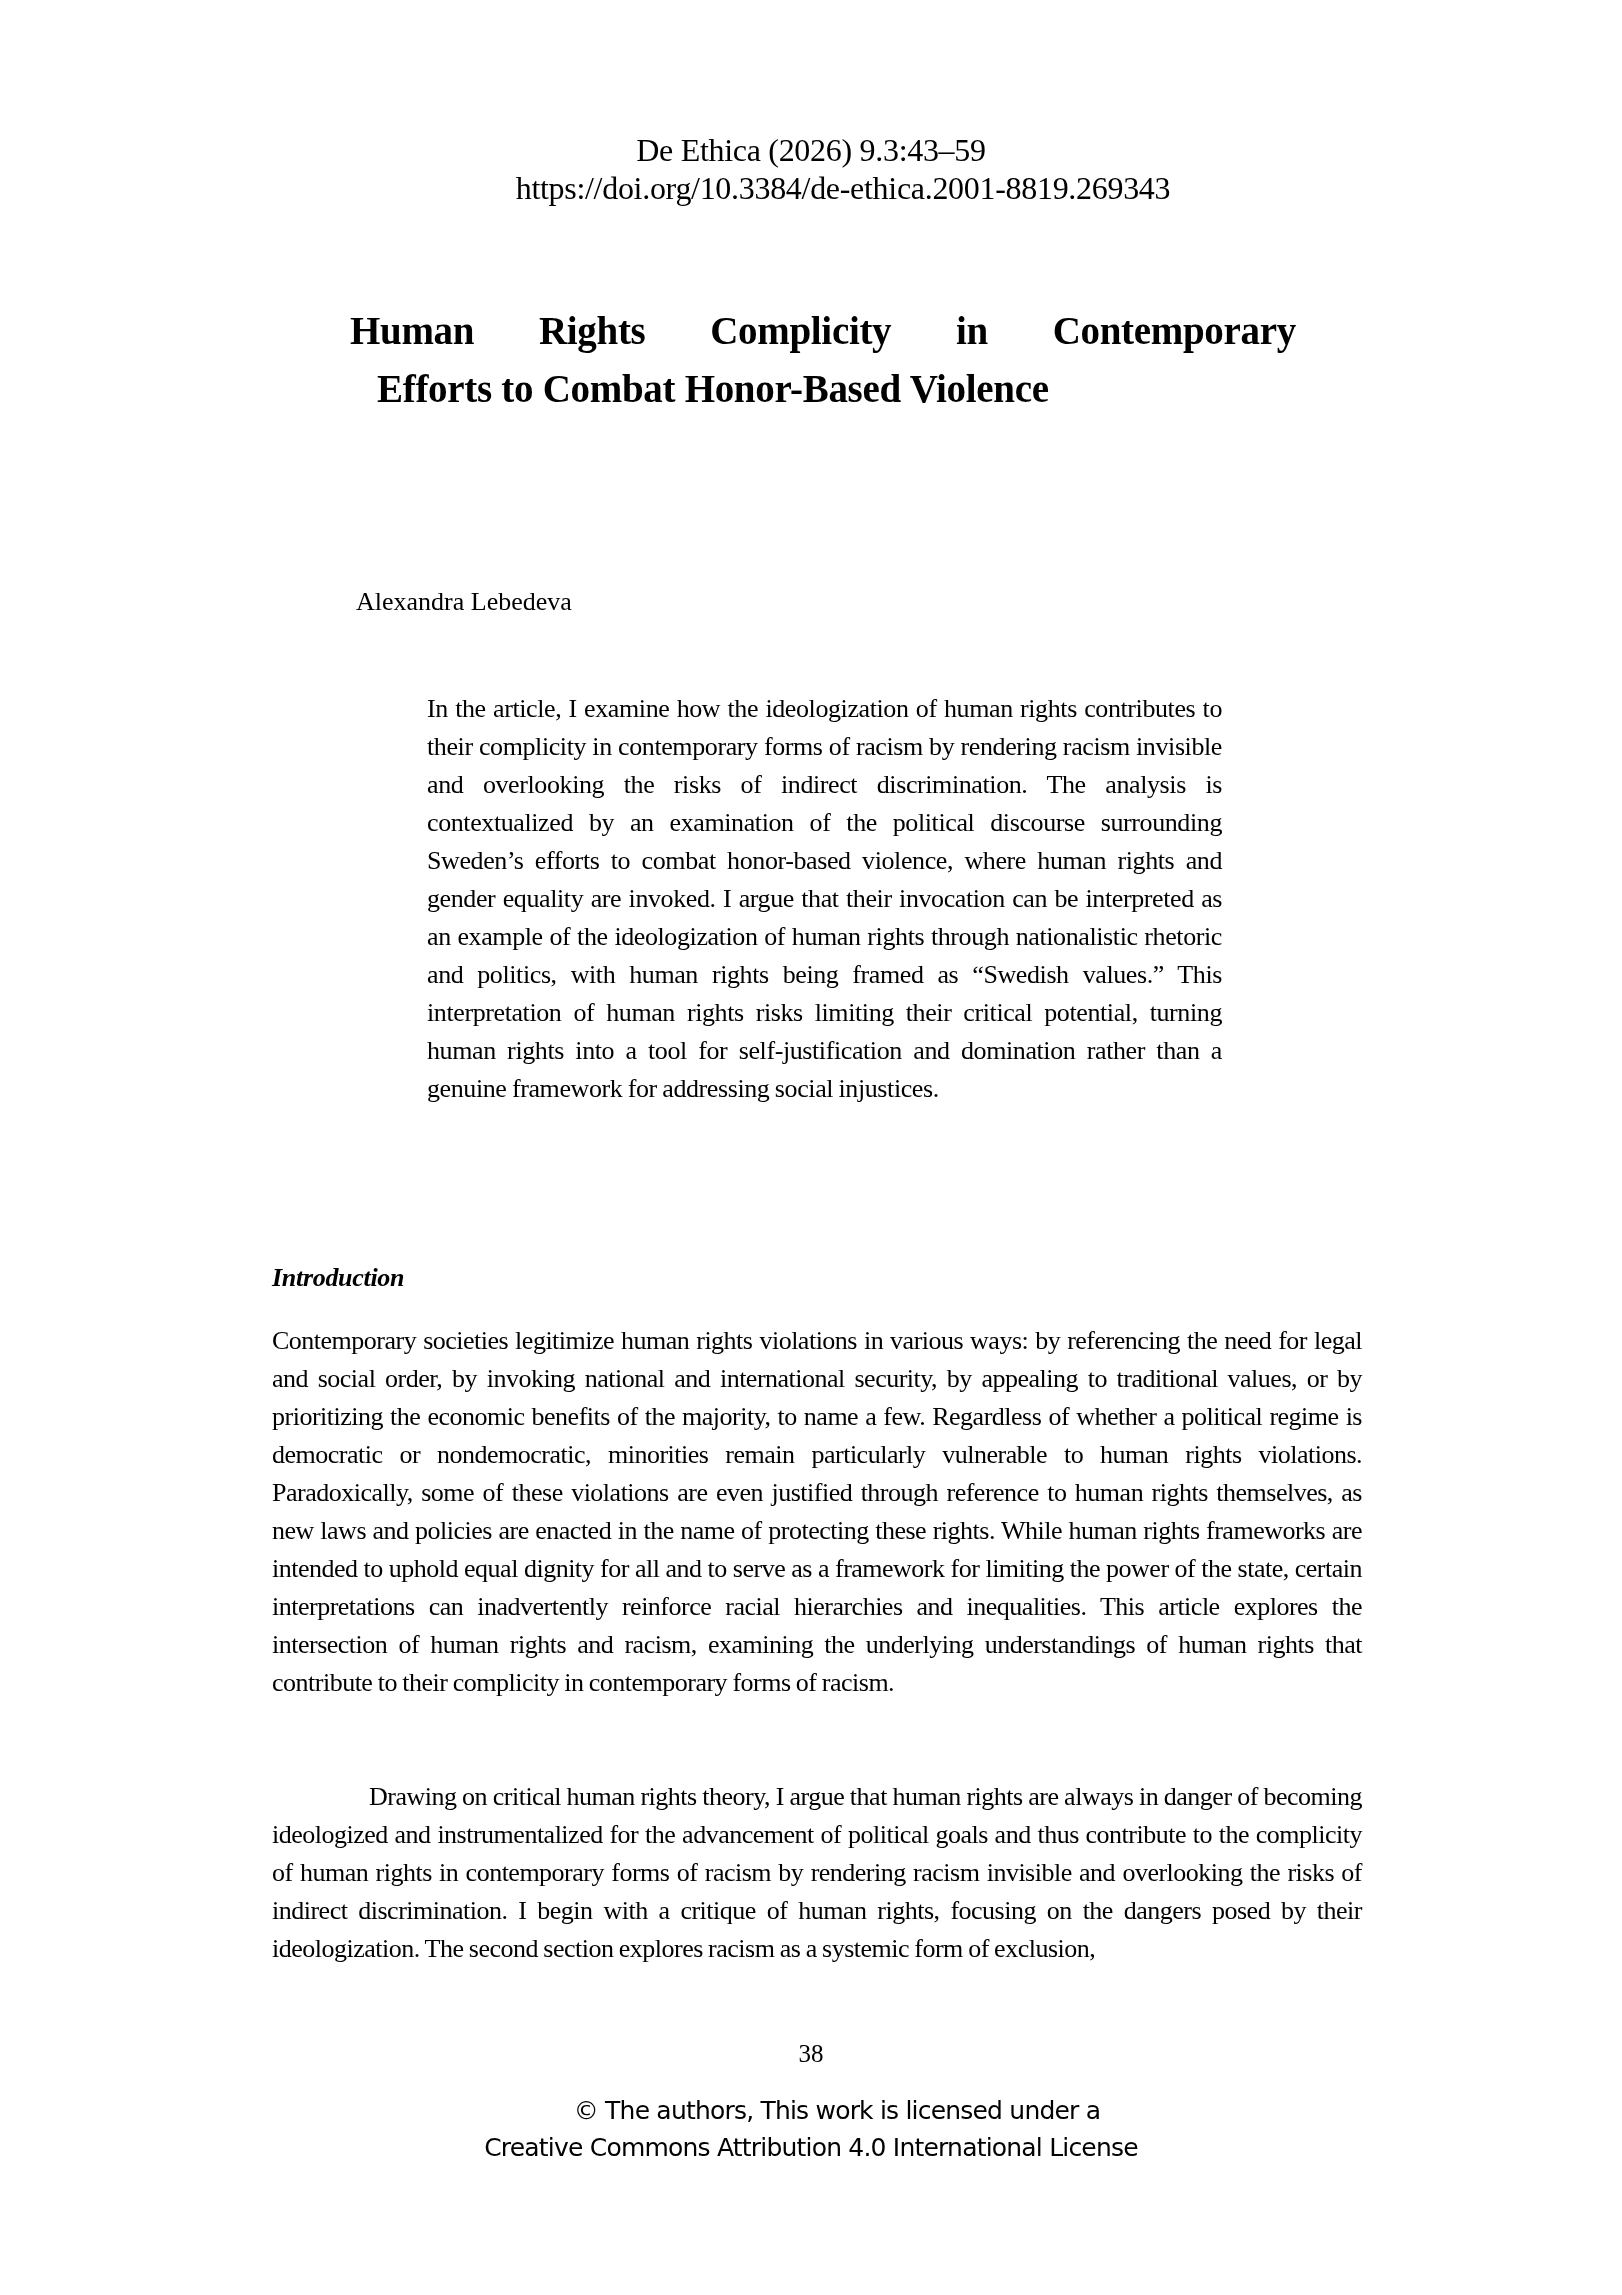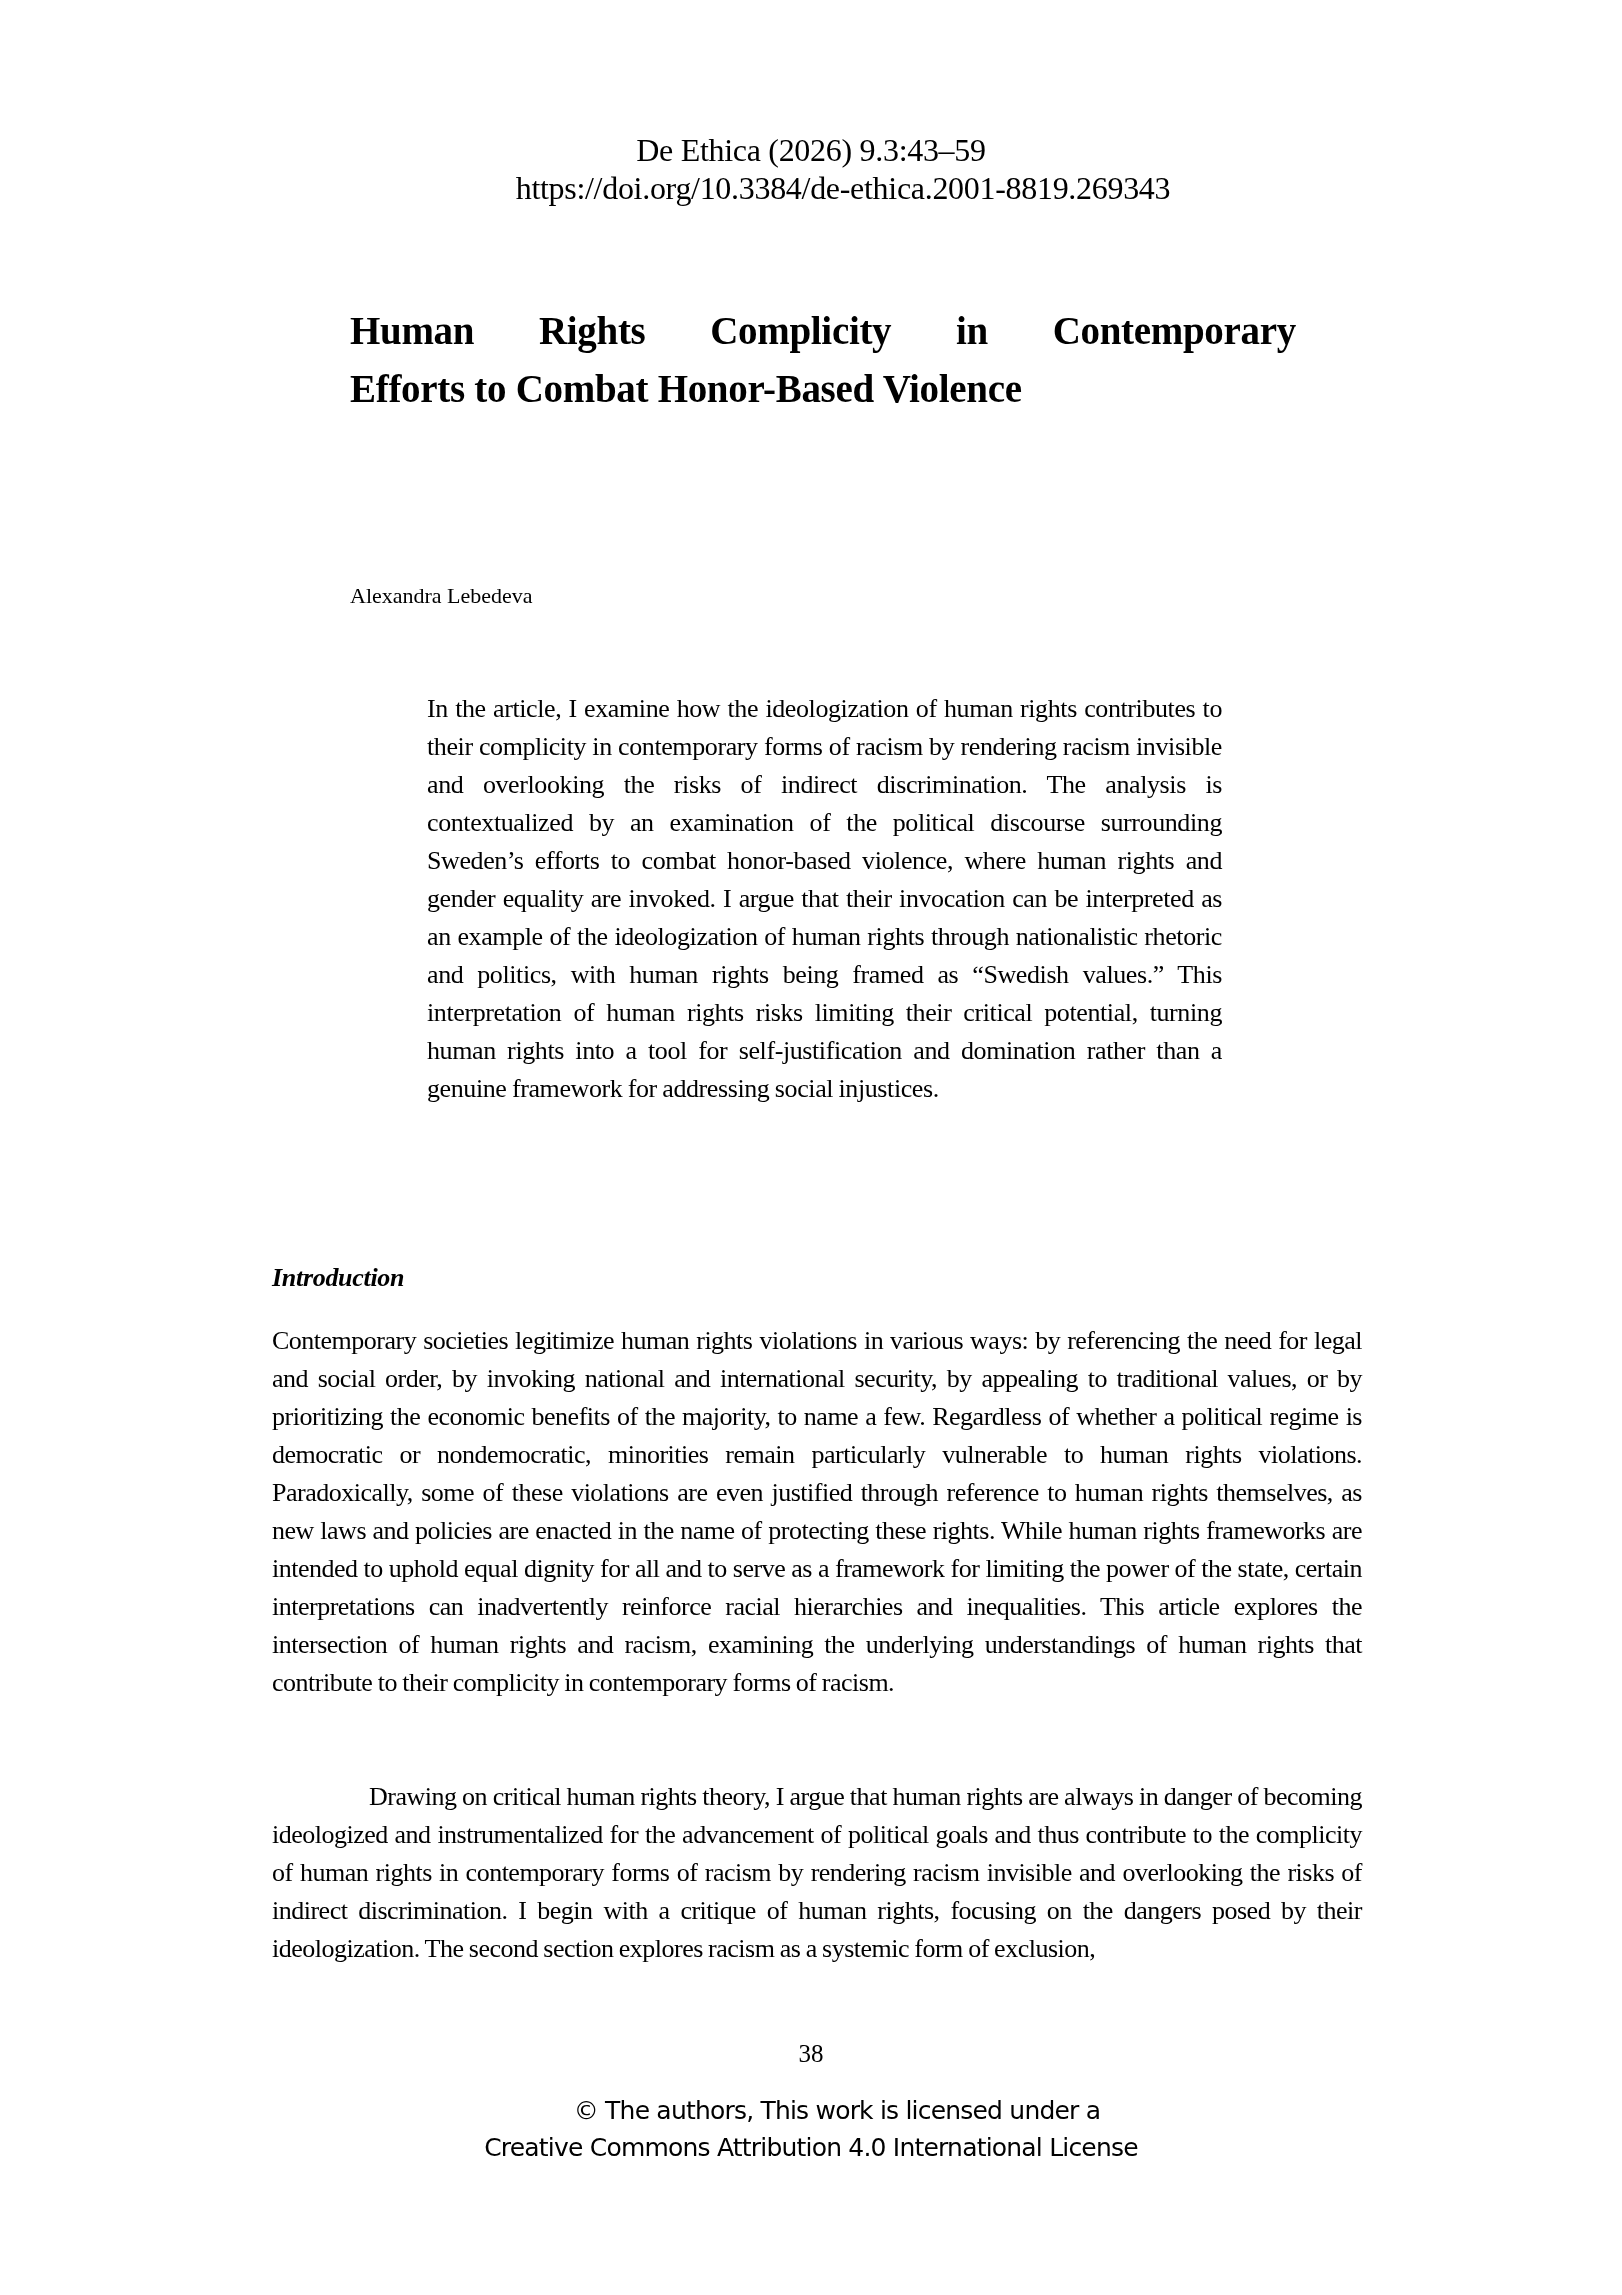--- a/index.html
+++ b/index.html
@@ -41,29 +41,30 @@
       letter-spacing: -0.3px;
       margin: 0;
     }
     #article-title .title-line {
       display: block;
       text-align: justify;
       text-align-last: justify;
     }
     #article-title .title-line.last {
       text-align-last: left;
+      margin-left: 27px;
     }
 
     #author-name {
       position: absolute;
       left: 350px;
       top: 576px;
-      font-size: 22px;
+      font-size: 26px;
       line-height: 39px;
-      margin: 0;
+      margin: 6px;
     }
 
     #abstract {
       position: absolute;
       left: 427px;
       width: 795px;
       top: 690px;
       font-size: 26px;
       line-height: 38px;
       text-align: justify;

